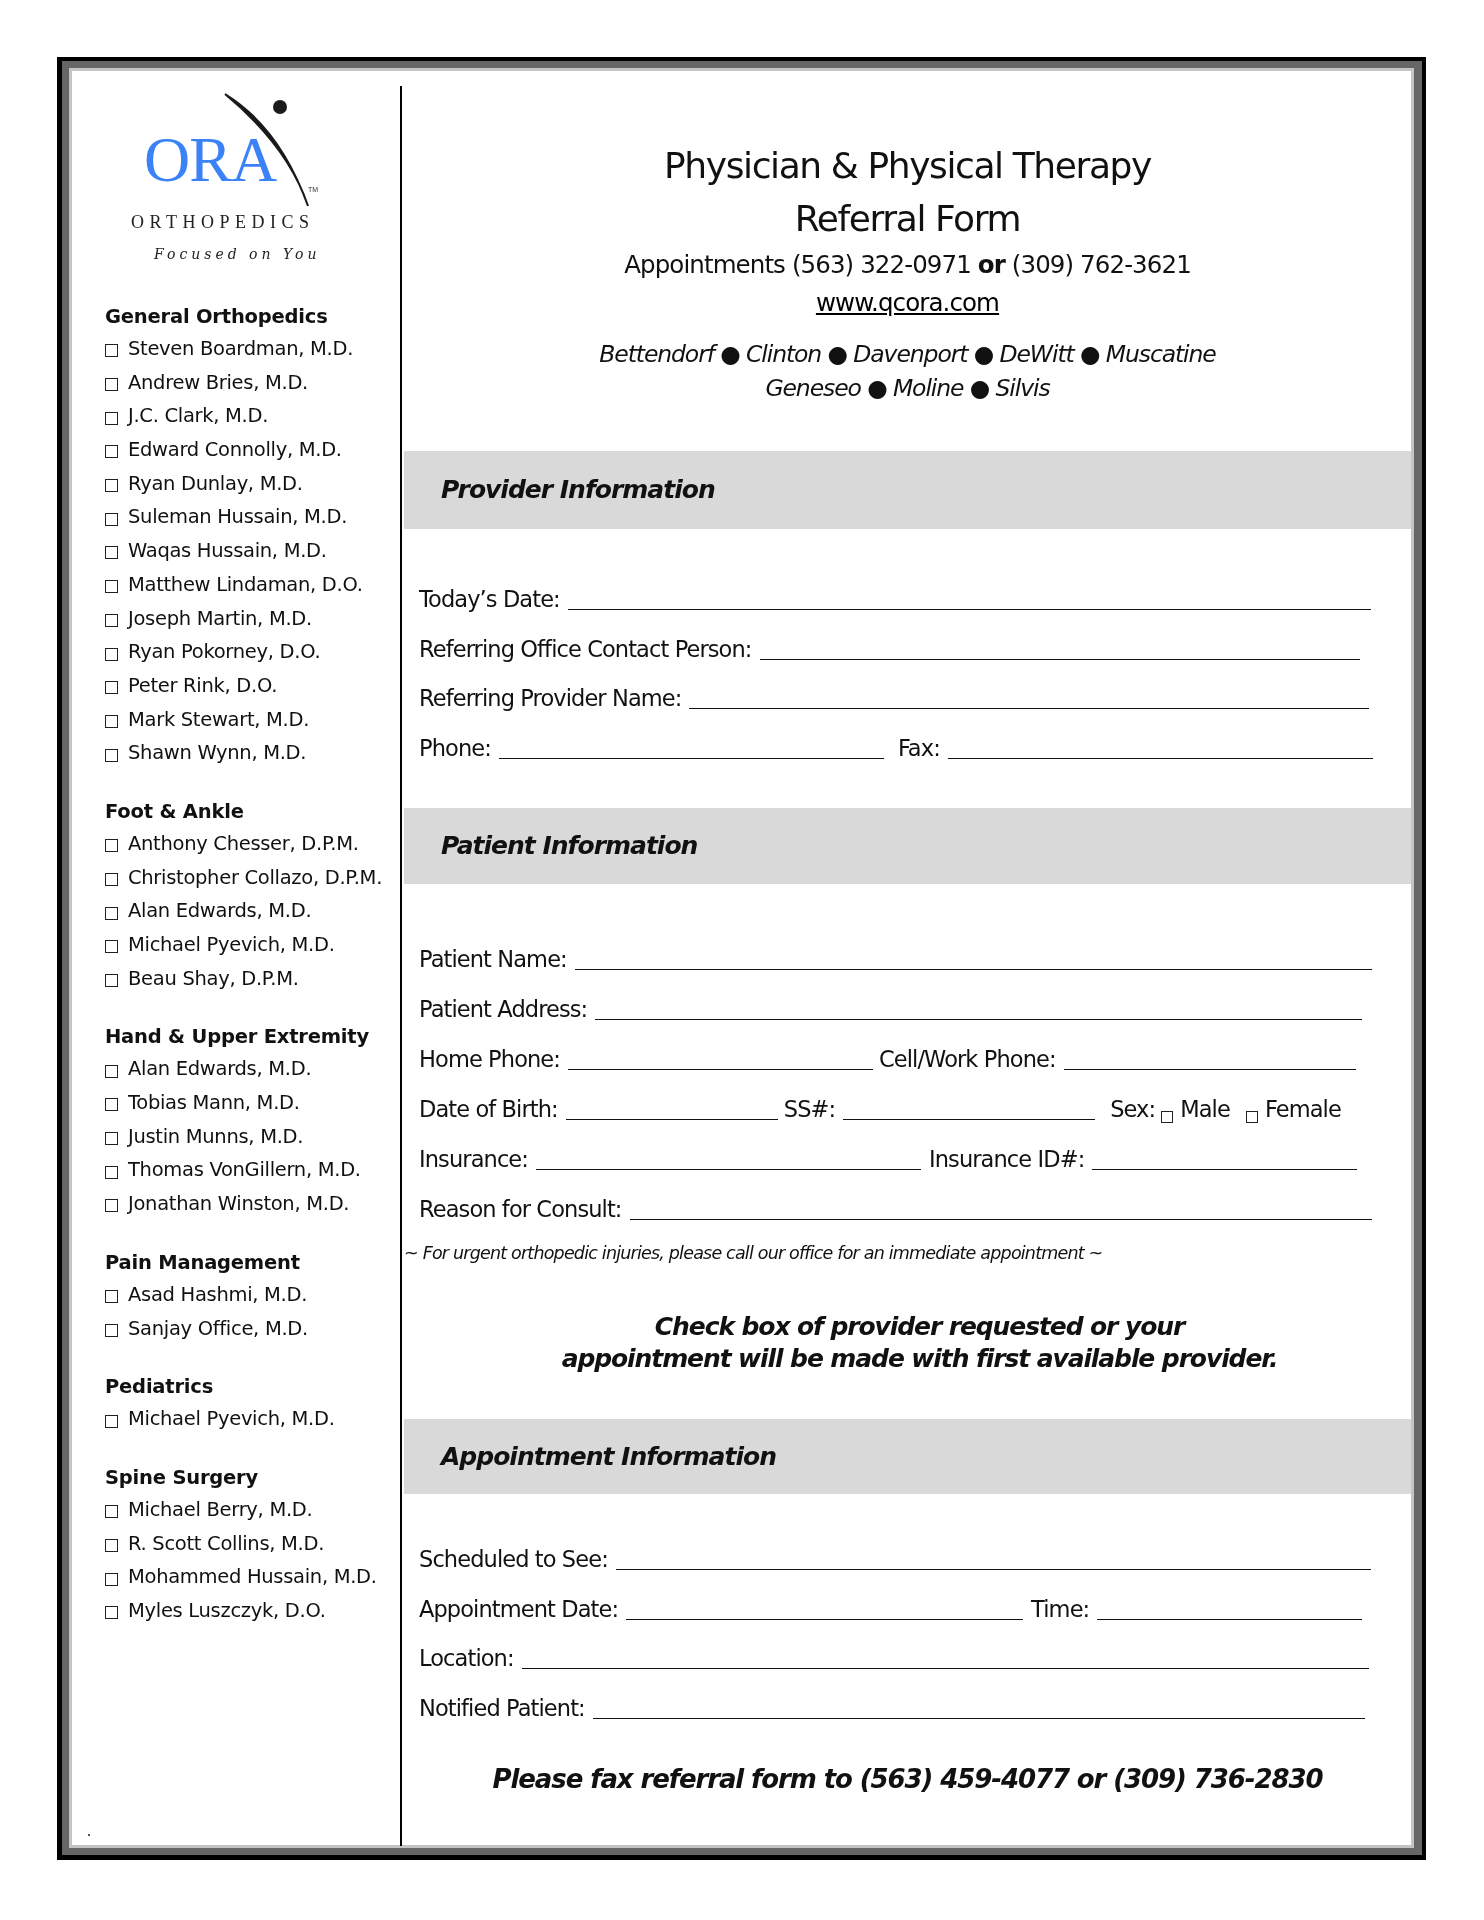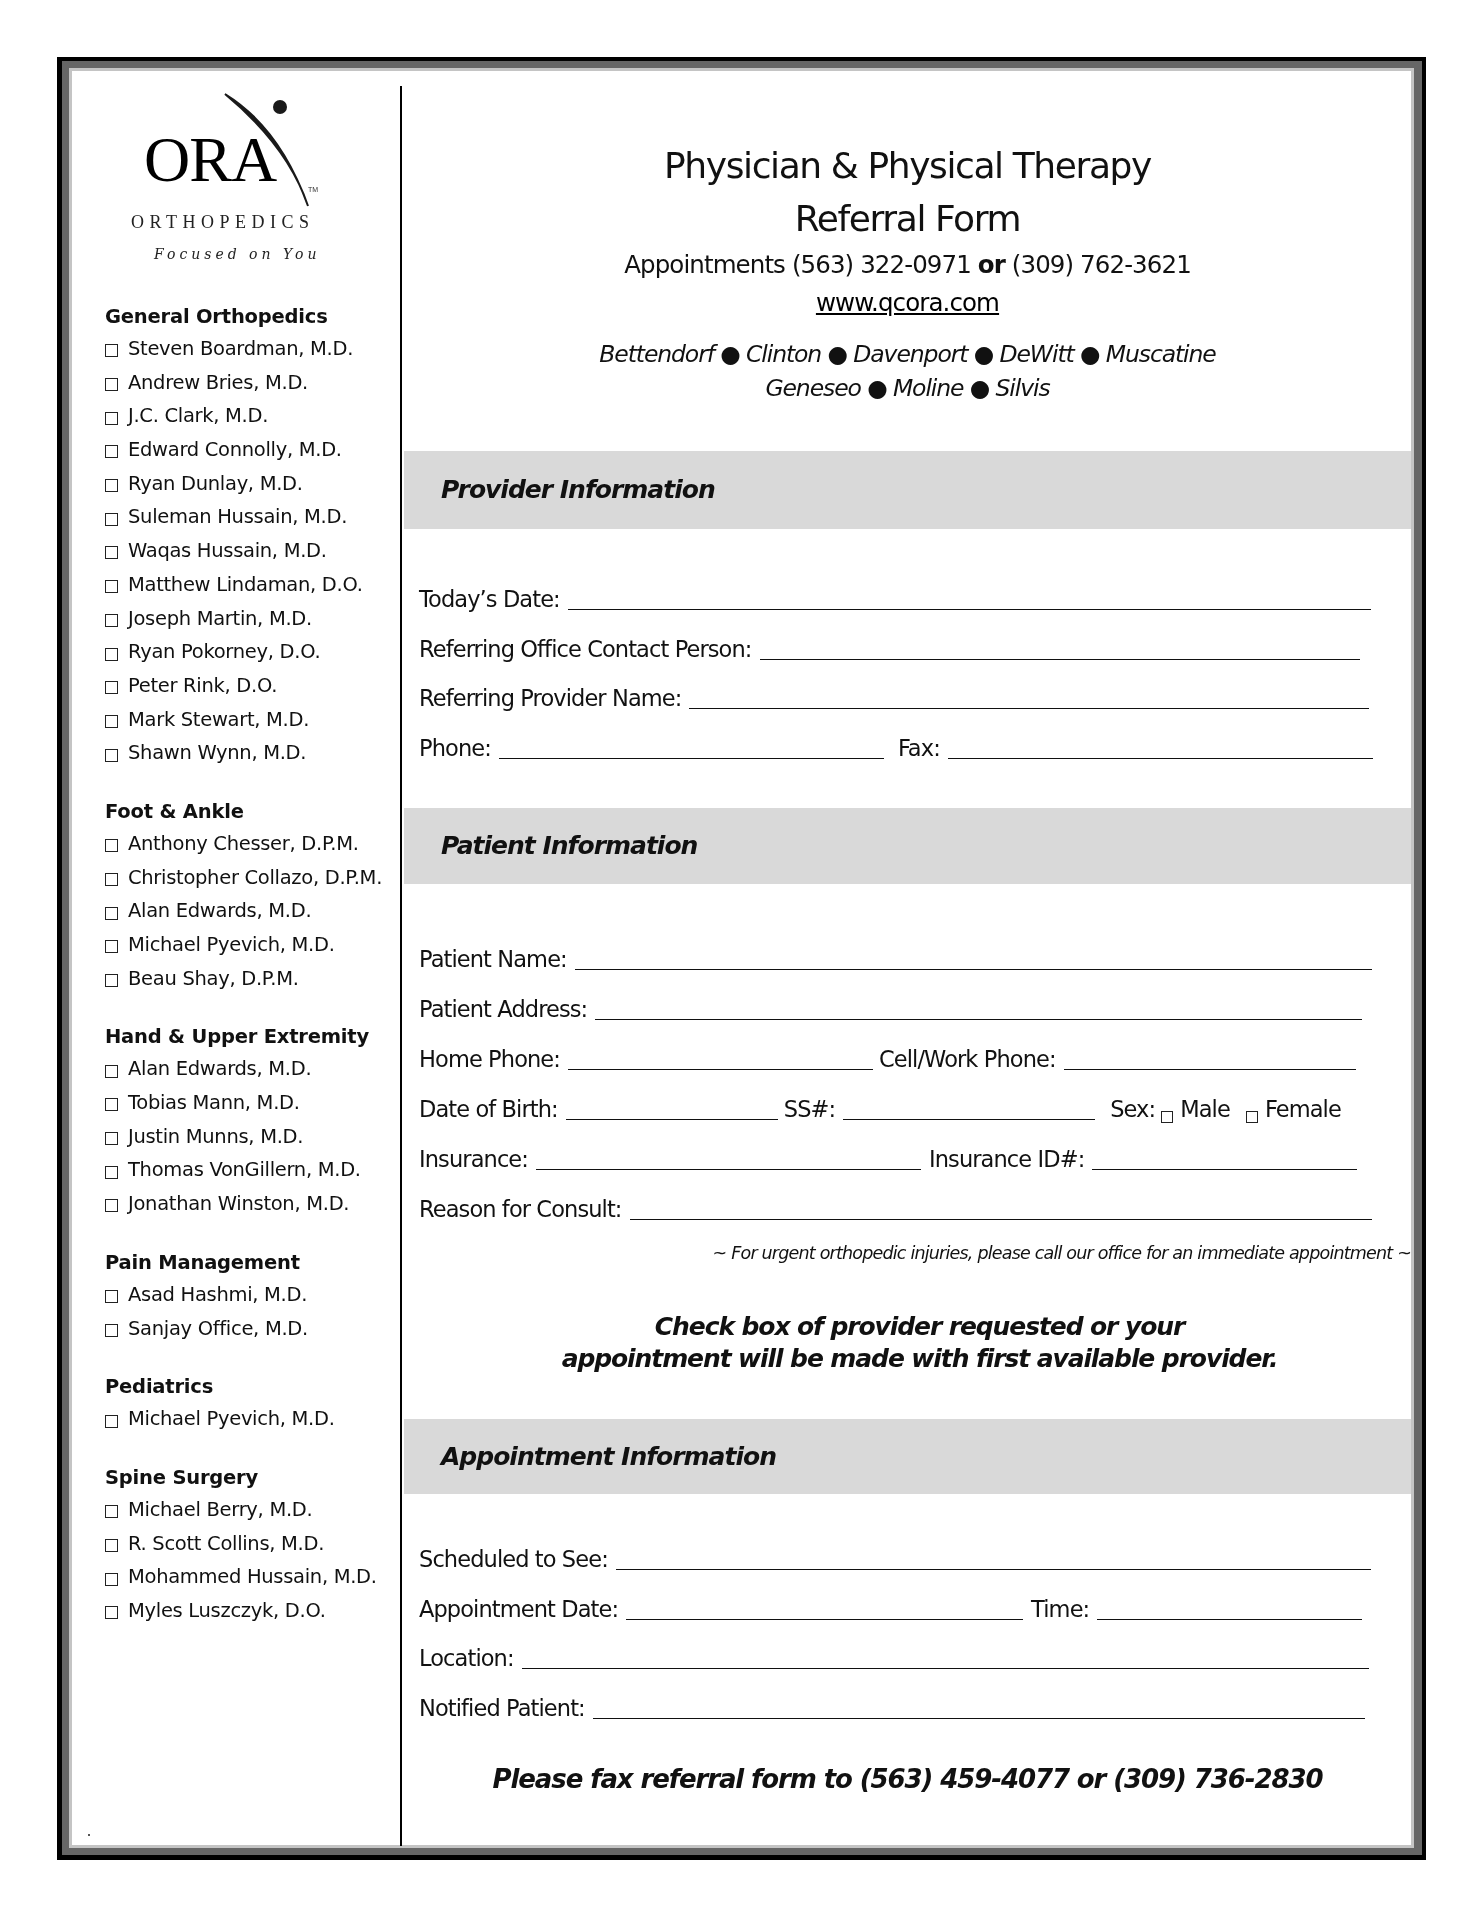--- a/index.html
+++ b/index.html
@@ -7,21 +7,21 @@
          font-family:"Liberation Sans", sans-serif; color:#111; }
   .frame-black { position:absolute; left:57px; top:57px; width:1369px; height:1803px; background:#000; }
   .frame-dark  { position:absolute; left:62px; top:61px; width:1360px; height:1794px; background:#666; }
   .frame-light { position:absolute; left:69px; top:68px; width:1345px; height:1780px; background:#c4c4c4; }
   .page { position:absolute; left:72px; top:71px; width:1339px; height:1774px; background:#fff; }
   .divider { position:absolute; left:400px; top:86px; width:2px; height:1760px; background:#000; }
 
   
   .logo { position:absolute; left:120px; top:88px; width:220px; height:190px; }
   .logo svg { display:block; }
-  .logo-ora { position:absolute; left:24px; top:40px; font-family:"Liberation Serif", serif; font-size:64px; letter-spacing:-1px; color:#000000; line-height:1; }
+  .logo-ora { position:absolute; left:24px; top:40px; font-family:"Liberation Serif", serif; font-size:64px; letter-spacing:-1px; color:#3b82f6; line-height:1; }
   .logo-tm { position:absolute; left:188px; top:98px; font-size:7px; color:#333; }
   .logo-ortho { position:absolute; left:11px; top:124px; font-family:"Liberation Serif", serif; font-size:18px; letter-spacing:5.5px; color:#222; white-space:nowrap; }
   .logo-tag { position:absolute; left:34px; top:158px; font-family:"DejaVu Serif", serif; font-style:italic; font-size:14px; letter-spacing:4px; color:#222; white-space:nowrap; }
 
   
   .sidebar { position:absolute; left:105px; top:302px; width:290px; }
   .spec { margin-bottom:27px; }
   .spec-title { font-family:"DejaVu Sans", sans-serif; font-weight:bold; font-size:19.5px; height:30px; line-height:30px; white-space:nowrap; letter-spacing:-0.2px; }
   .spec-item { height:33.7px; line-height:33.7px; font-family:"DejaVu Sans", sans-serif; font-size:19.5px; white-space:nowrap; letter-spacing:-0.3px; display:flex; align-items:center; }
   .cbox { display:inline-block; width:11px; height:11px; border:1.3px solid #222; margin-right:10px; margin-top:4px; flex:0 0 auto; }
@@ -39,21 +39,21 @@
   .band-title { position:absolute; left:37px; font-family:"DejaVu Sans", sans-serif; font-weight:bold; font-style:italic; font-size:25px; letter-spacing:-1px; white-space:nowrap; }
 
   
   .row { position:absolute; left:419px; height:34px; display:flex; align-items:flex-end; white-space:nowrap;
          font-family:"DejaVu Sans", sans-serif; font-size:22.5px; letter-spacing:-0.9px; }
   .lbl { padding-right:8px; line-height:28px; }
   .line { border-bottom:1.6px solid #111; height:26px; margin-bottom:3px; }
   .gap { width:14px; }
   .sexbox { display:inline-block; width:10px; height:10px; border:1.2px solid #222; margin:0 7px 0 6px; vertical-align:middle; }
 
-  .note { position:absolute; left:404px; width:1007px; text-align:right; white-space:nowrap;
+  .note { position:absolute; left:404px; width:1007px; text-align:left; white-space:nowrap;
           font-family:"DejaVu Sans", sans-serif; font-style:italic; font-size:17.5px; letter-spacing:-0.8px; }
   .instr { position:absolute; left:416px; width:1007px; text-align:center; white-space:nowrap;
           font-family:"DejaVu Sans", sans-serif; font-weight:bold; font-style:italic; font-size:25px; letter-spacing:-1.1px; line-height:32px; }
   .fax { position:absolute; left:404px; width:1007px; text-align:center; white-space:nowrap;
          font-family:"DejaVu Sans", sans-serif; font-weight:bold; font-style:italic; font-size:26px; letter-spacing:-1.1px; }
   .dot { position:absolute; left:88px; top:1834px; width:2px; height:2px; background:#555; }
 </style>
 </head>
 <body>
 

